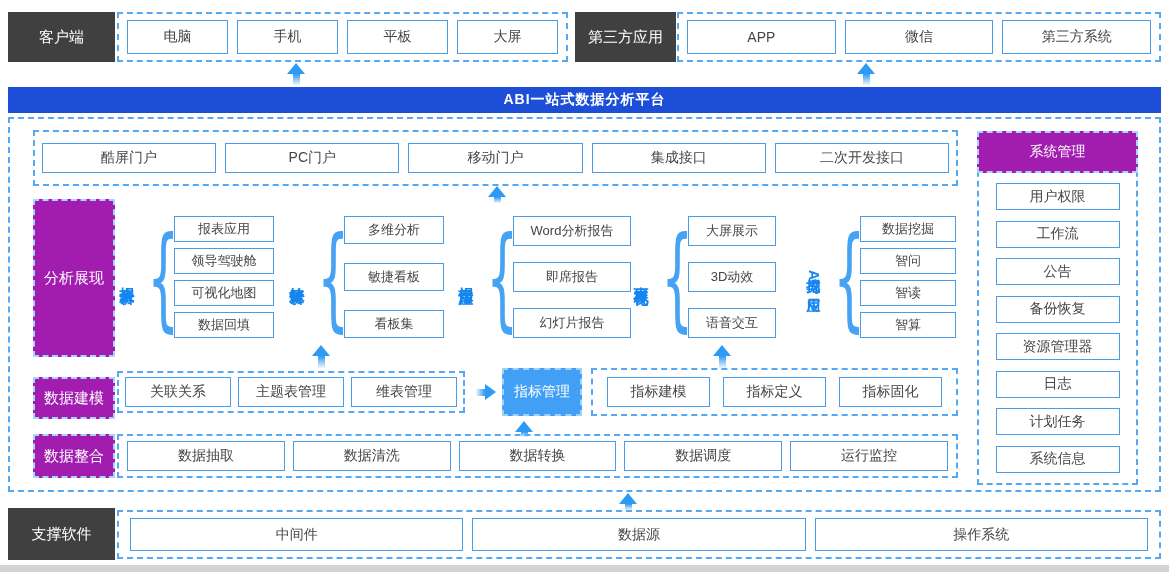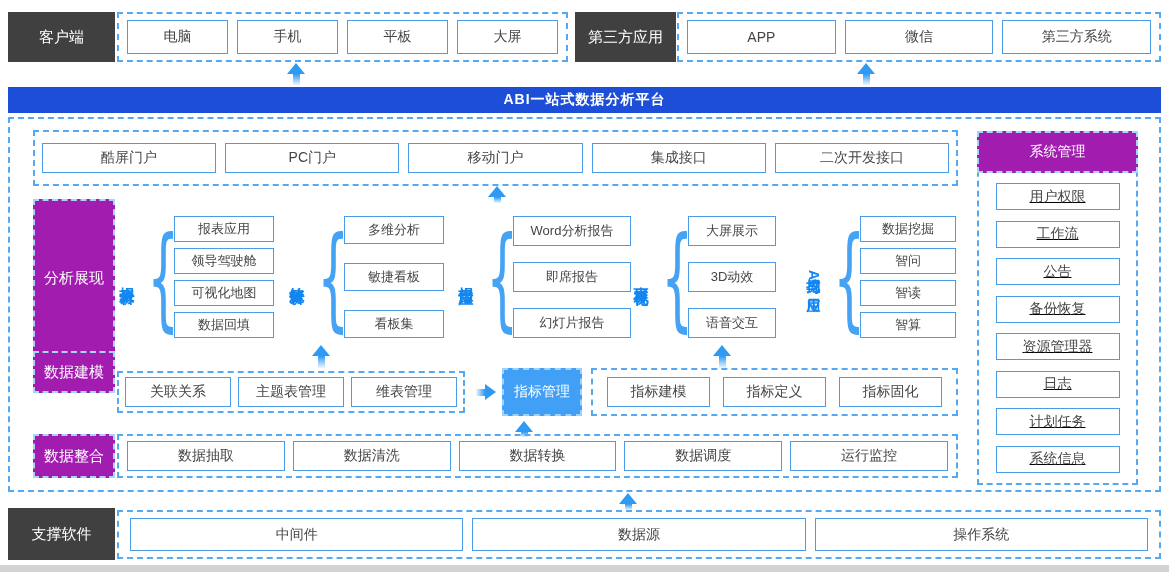--- a/index.html
+++ b/index.html
@@ -28,21 +28,21 @@
   .arr-up{position:absolute;width:18px;}
   .arr-up .head{width:0;height:0;border-left:9px solid transparent;border-right:9px solid transparent;
       border-bottom:11px solid #2e9af3;}
   .arr-up .stem{width:7px;height:var(--sl,9px);margin:0 auto;
       background:linear-gradient(180deg,#2e9af3,rgba(46,154,243,0.08));}
   .arr-right{position:absolute;display:flex;align-items:center;}
   .arr-right .stem{width:9px;height:7px;background:linear-gradient(90deg,rgba(46,154,243,0.08),#2e9af3);}
   .arr-right .head{width:0;height:0;border-top:8px solid transparent;border-bottom:8px solid transparent;
       border-left:11px solid #2e9af3;}
   .syscol{position:absolute;display:flex;flex-direction:column;justify-content:space-evenly;
-      align-items:center;text-decoration:underline;}
+      align-items:center;}
   .syscol .bx{flex:none;width:124px;height:27px;}
   .edge{position:absolute;background:#d3d3d3;}
 </style>
 </head>
 <body>
 
 <div class="stage">
 
   <div class="lbl" style="left:8px;top:12px;width:107px;height:50px">客户端</div>
   <div class="dash hrow" style="left:117px;top:12px;width:451px;height:50px;--bh:34px">
@@ -141,21 +141,21 @@
 
   <div class="arr-up" style="left:312px;top:345px;--sl:12px">
     <div class="head"></div>
       <div class="stem"></div>
   </div>
   <div class="arr-up" style="left:713px;top:345px;--sl:12px">
     <div class="head"></div>
       <div class="stem"></div>
   </div>
 
-  <div class="lbl-light" style="left:33px;top:351px;width:82px;height:42px">数据建模</div>
+  <div class="lbl-light" style="left:33px;top:377px;width:82px;height:42px">数据建模</div>
   <div class="dash hrow" style="left:117px;top:371px;width:348px;height:42px;--bh:30px;gap:7px;padding:0 6px">
     <div class="bx">关联关系</div>
     <div class="bx">主题表管理</div>
     <div class="bx">维表管理</div>
   </div>
 
   <div class="arr-right" style="left:476px;top:384px">
     <div class="stem"></div>
       <div class="head"></div>
   </div>

